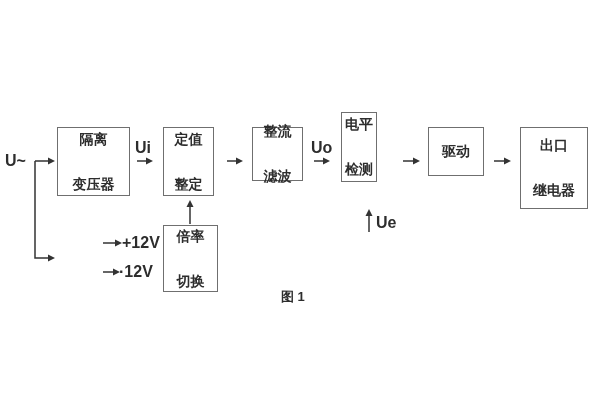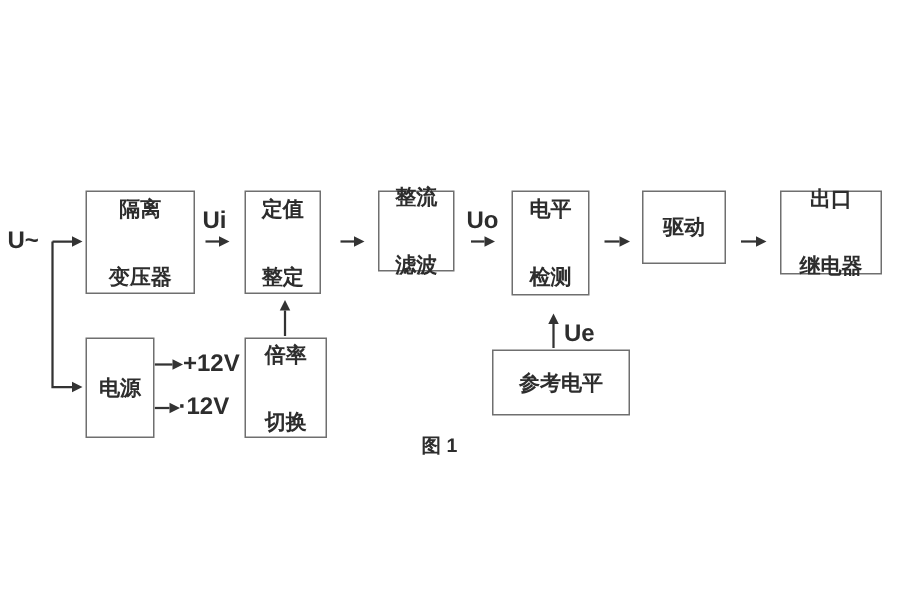--- a/index.html
+++ b/index.html
@@ -112,46 +112,40 @@
   <div class="box" style="left:163px;top:127px;width:51px;height:69px">
     <span>定值</span>
     <span>整定</span>
   </div>
 
   <div class="box" style="left:252px;top:127px;width:51px;height:54px">
     <span>整流</span>
     <span>滤波</span>
   </div>
 
-  <div class="box" style="left:341px;top:127px;width:52px;height:70px">
+  <div class="box" style="left:341px;top:112px;width:36px;height:70px">
     <span>电平</span>
     <span>检测</span>
   </div>
 
   <div class="box" style="left:428px;top:127px;width:56px;height:49px">
     <span>驱动</span>
   </div>
 
-  <div class="box" style="left:520px;top:127px;width:68px;height:56px">
+  <div class="box" style="left:520px;top:127px;width:68px;height:82px">
     <span>出口</span>
     <span>继电器</span>
   </div>
 
-  <div class="box" style="left:57px;top:225px;width:46px;height:67px">
-    <span>电源</span>
-  </div>
 
   <div class="box" style="left:163px;top:225px;width:55px;height:67px">
     <span>倍率</span>
     <span>切换</span>
   </div>
 
-  <div class="box" style="left:328px;top:233px;width:92px;height:44px">
-    <span>参考电平</span>
-  </div>
 
   <div class="lbl" style="left:5px;top:154px">U~</div>
   <div class="lbl" style="left:135px;top:141px">Ui</div>
   <div class="lbl" style="left:311px;top:141px">Uo</div>
   <div class="lbl" style="left:376px;top:216px">Ue</div>
   <div class="lbl" style="left:122px;top:236px">+12V</div>
   <div class="lbl" style="left:119px;top:265px">·12V</div>
 
   <div class="caption" style="left:281px;top:288px">图 1</div>
 

